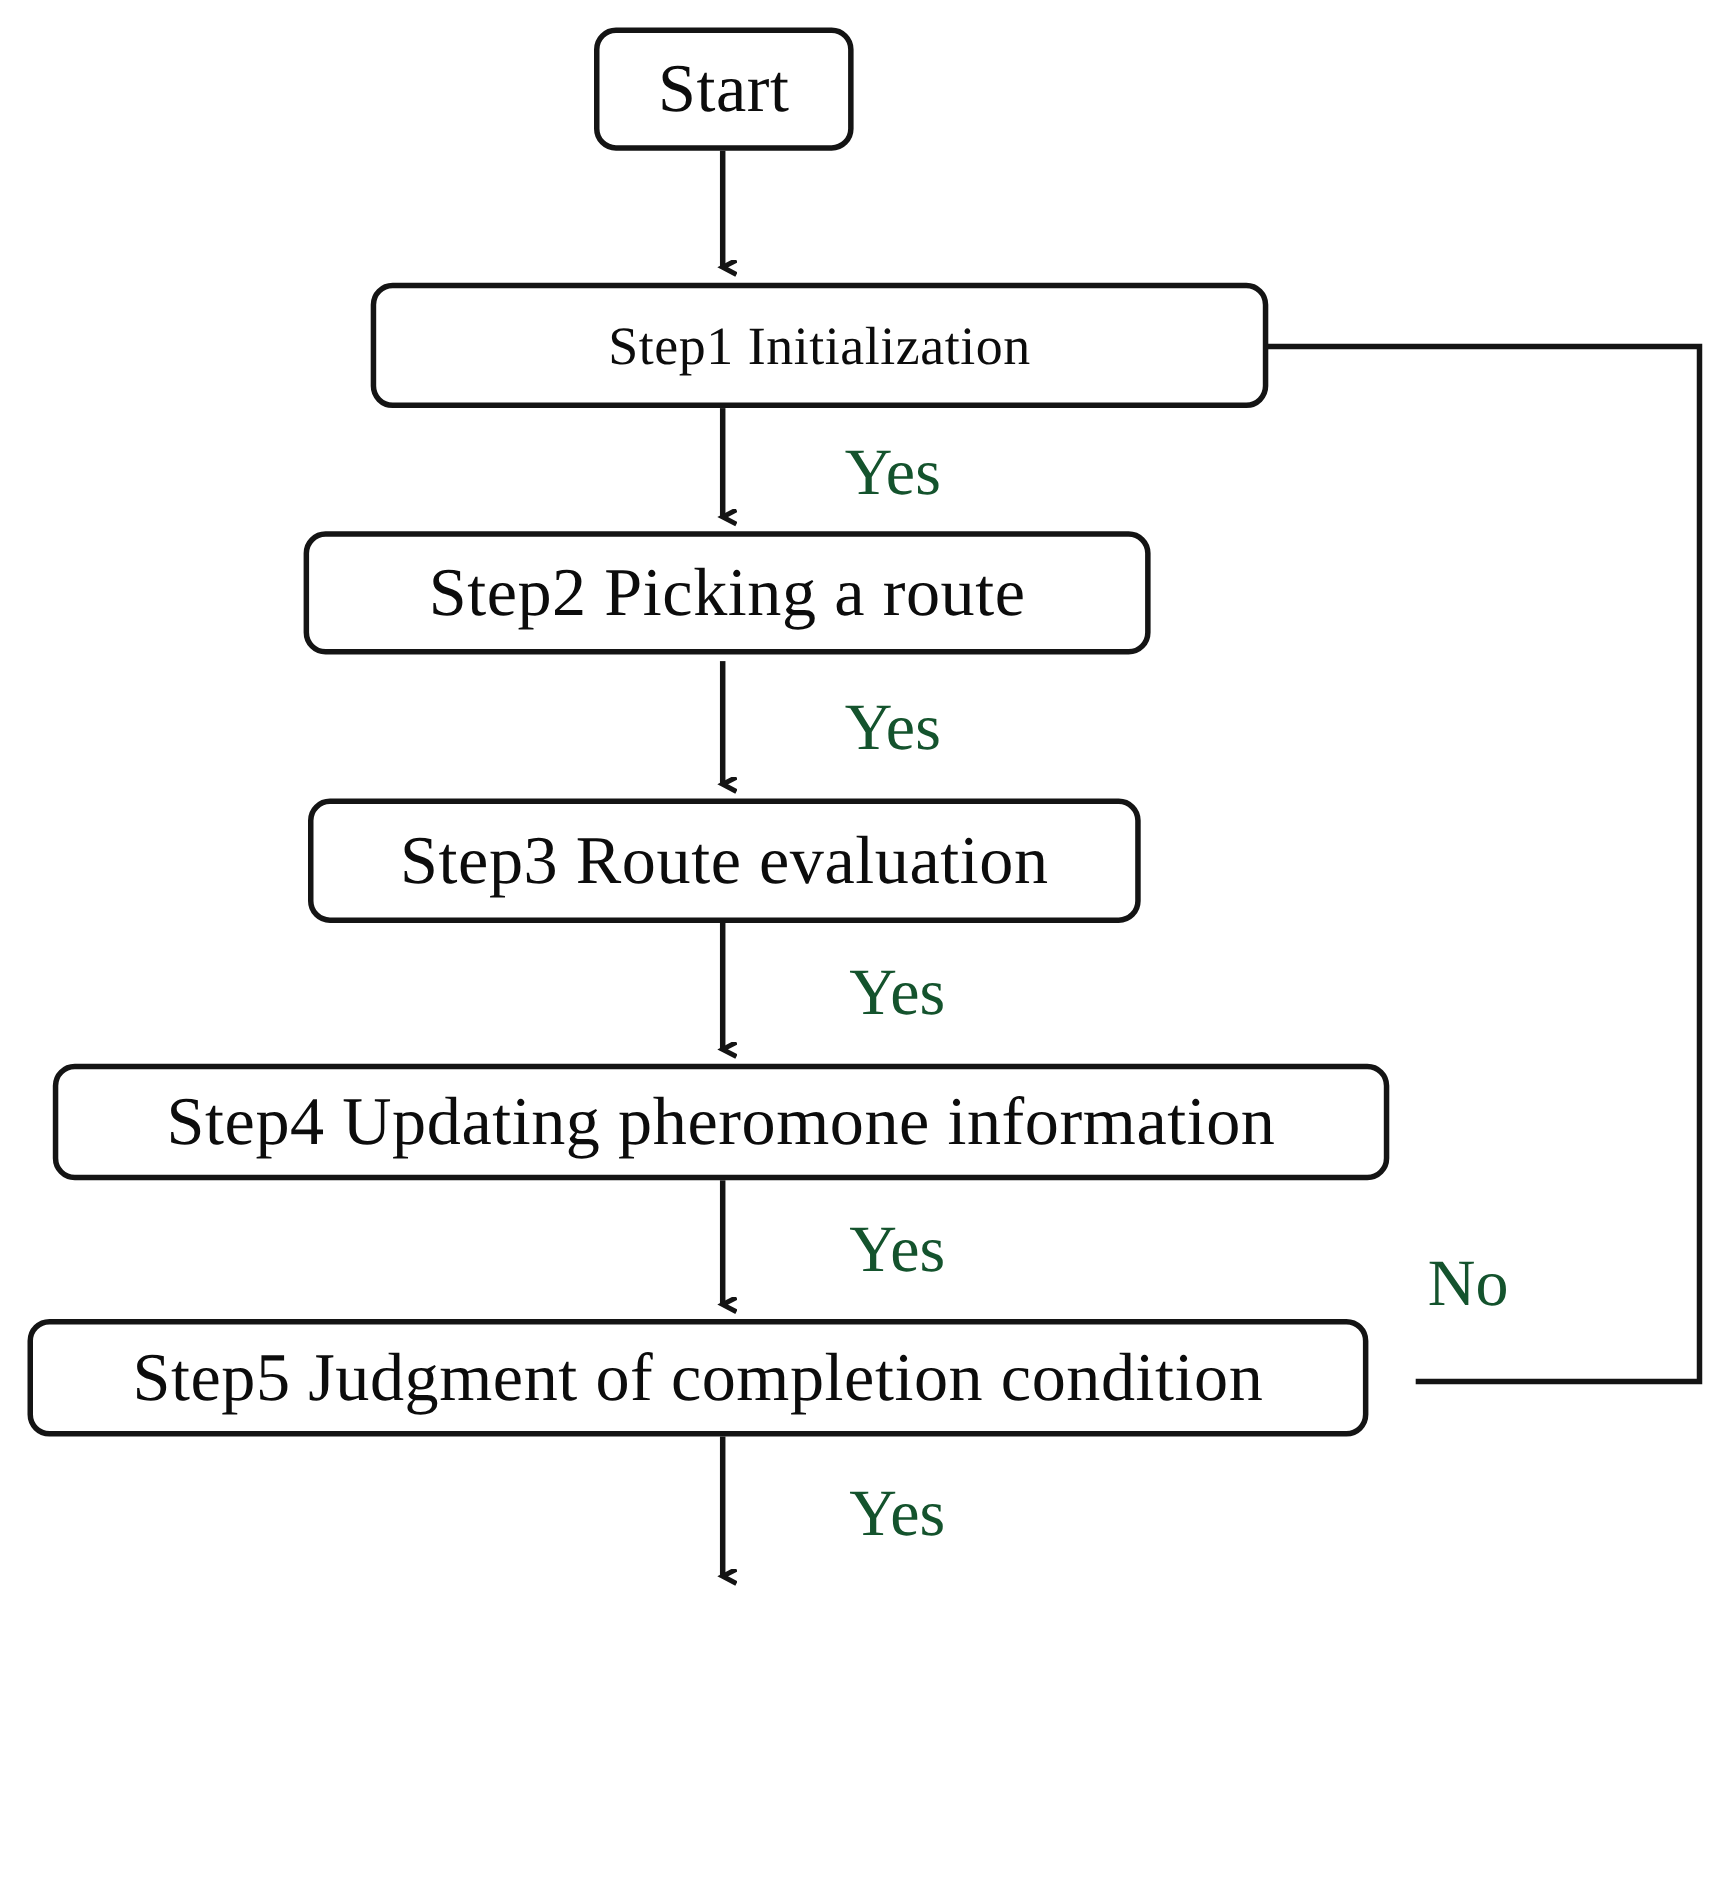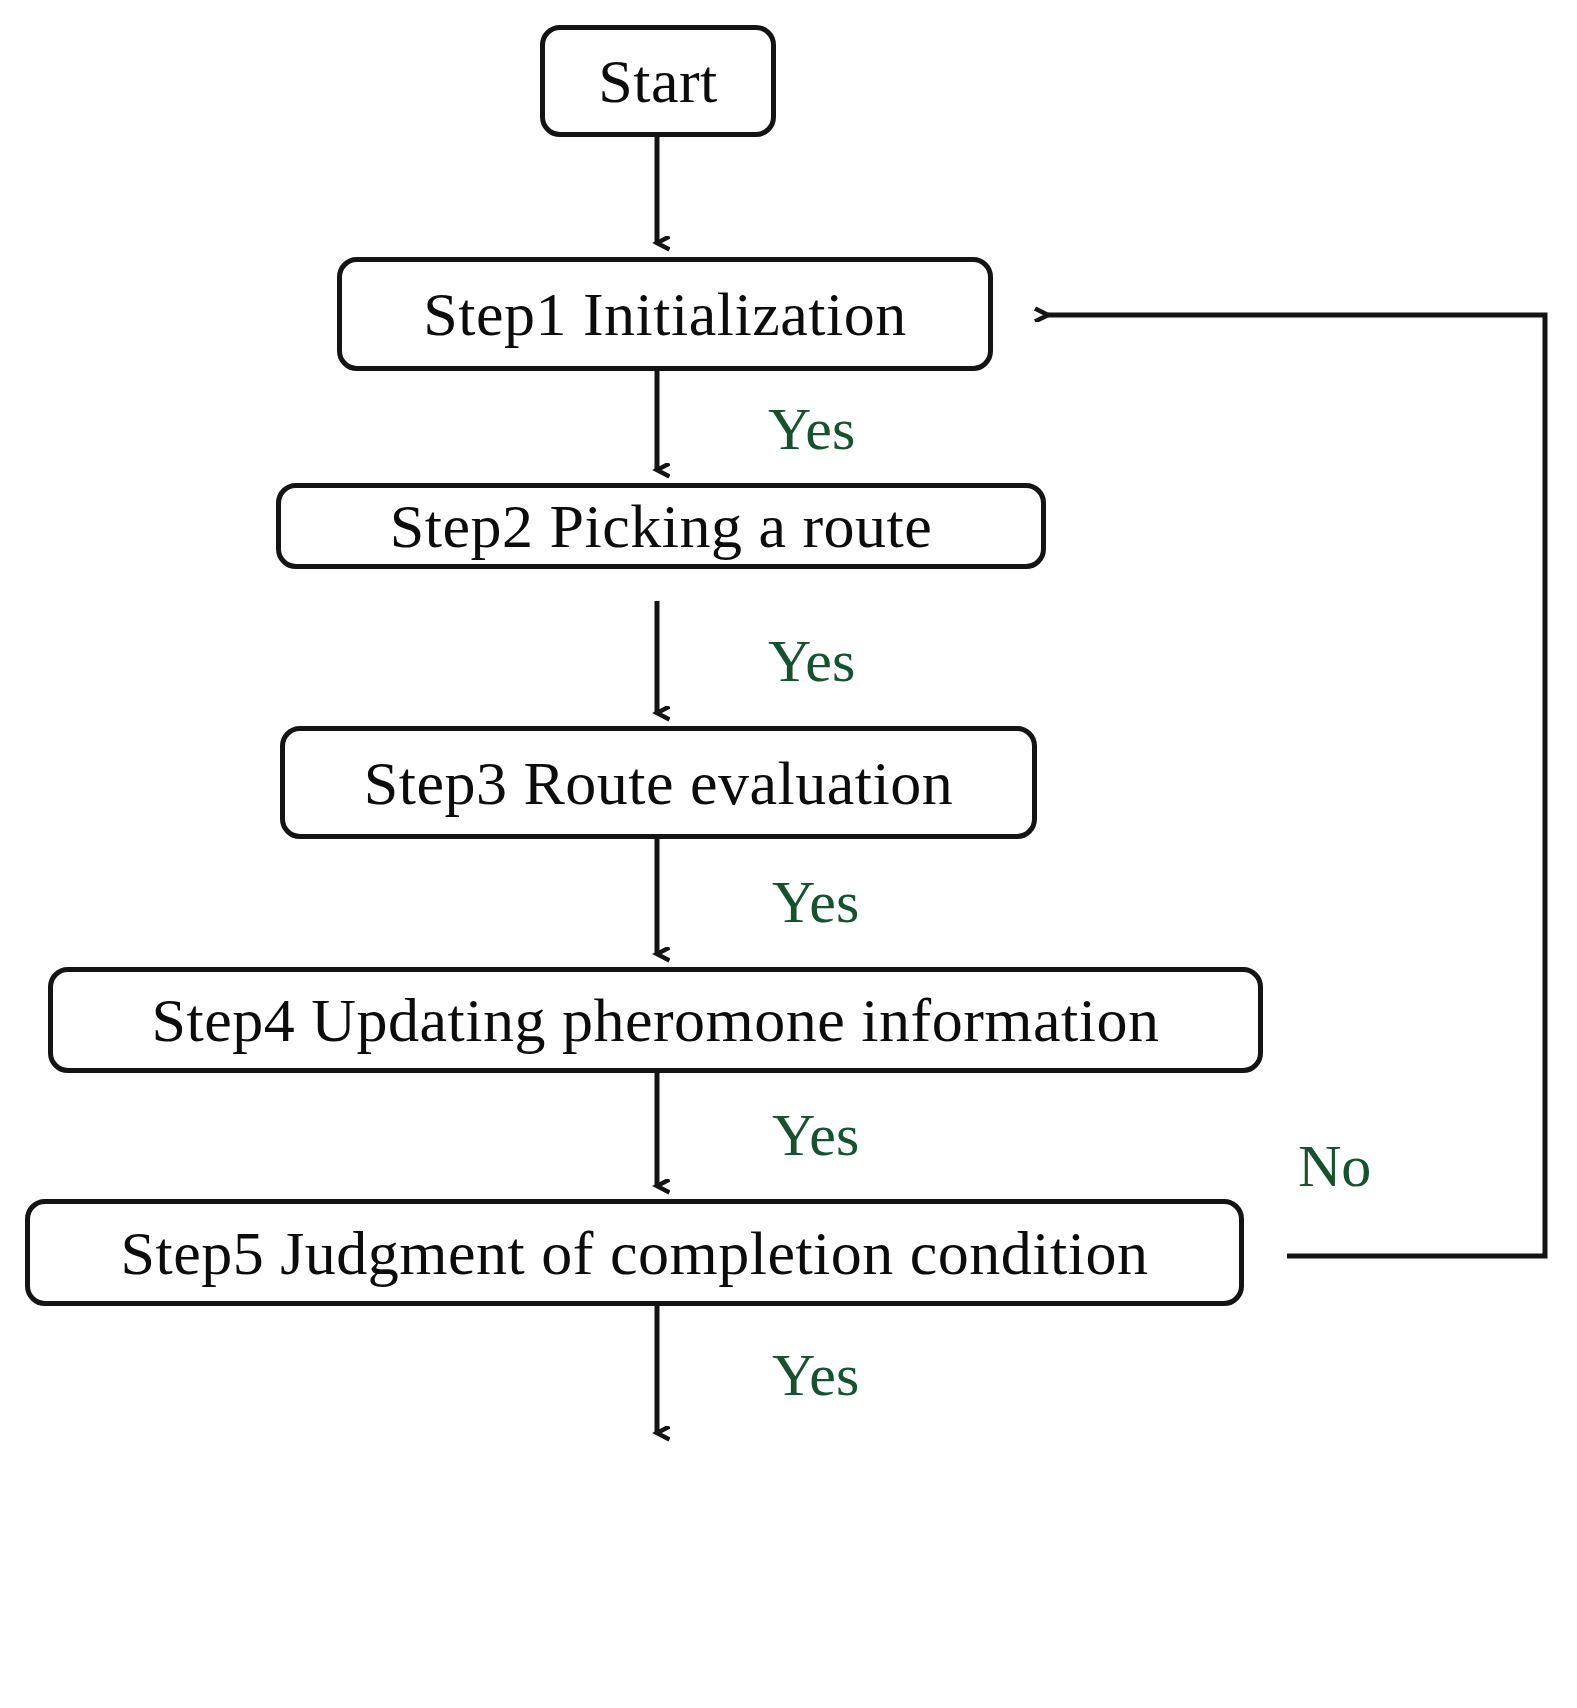--- a/index.html
+++ b/index.html
@@ -93,25 +93,25 @@
 
     <g>
       <path d="M1287,1256 L1545,1256 L1545,315 L1048,315" fill="none" stroke="#141414" stroke-width="5" stroke-linejoin="miter" marker-end="url(#arrowleft)"></path>
     </g>
   </svg>
 
   <div class="node" style="left:540px; top:25px; width:236px; height:112px; font-size:62px;">
     <span class="node-label">Start</span>
   </div>
 
-  <div class="node" style="left:337px; top:257px; width:656px; height:114px; font-size:62px;">
+  <div class="node" style="left:337px; top:257px; width:816px; height:114px; font-size:49px;">
     <span class="node-label">Step1  Initialization</span>
   </div>
 
-  <div class="node" style="left:276px; top:483px; width:770px; height:86px; font-size:62px;">
+  <div class="node" style="left:276px; top:483px; width:770px; height:112px; font-size:62px;">
     <span class="node-label">Step2  Picking a route</span>
   </div>
 
   <div class="node" style="left:280px; top:726px; width:757px; height:113px; font-size:62px;">
     <span class="node-label">Step3 Route evaluation</span>
   </div>
 
   <div class="node" style="left:48px; top:967px; width:1215px; height:106px; font-size:62px;">
     <span class="node-label">Step4 Updating pheromone information</span>
   </div>

